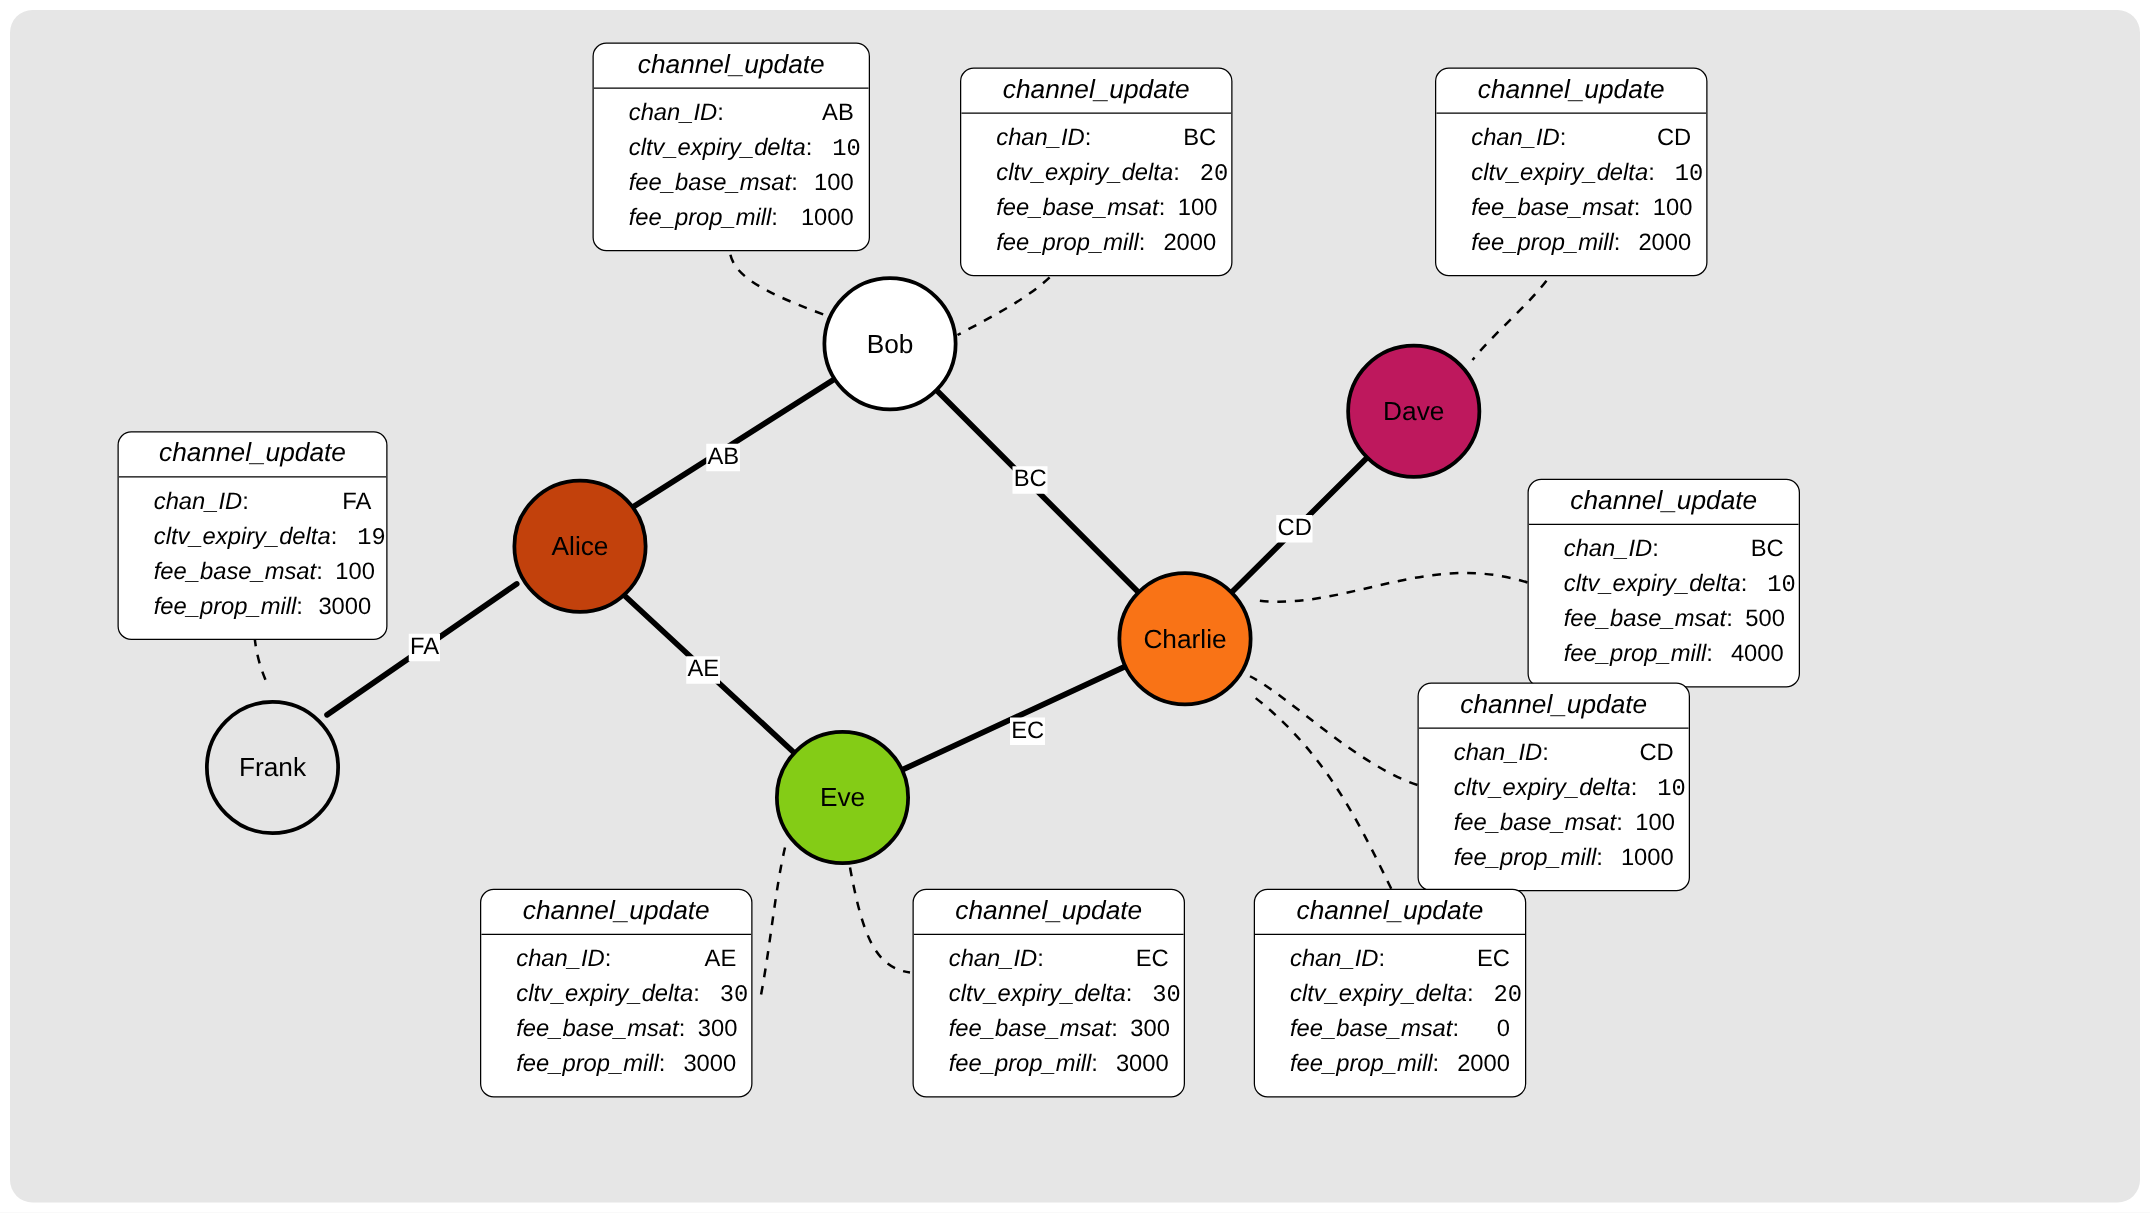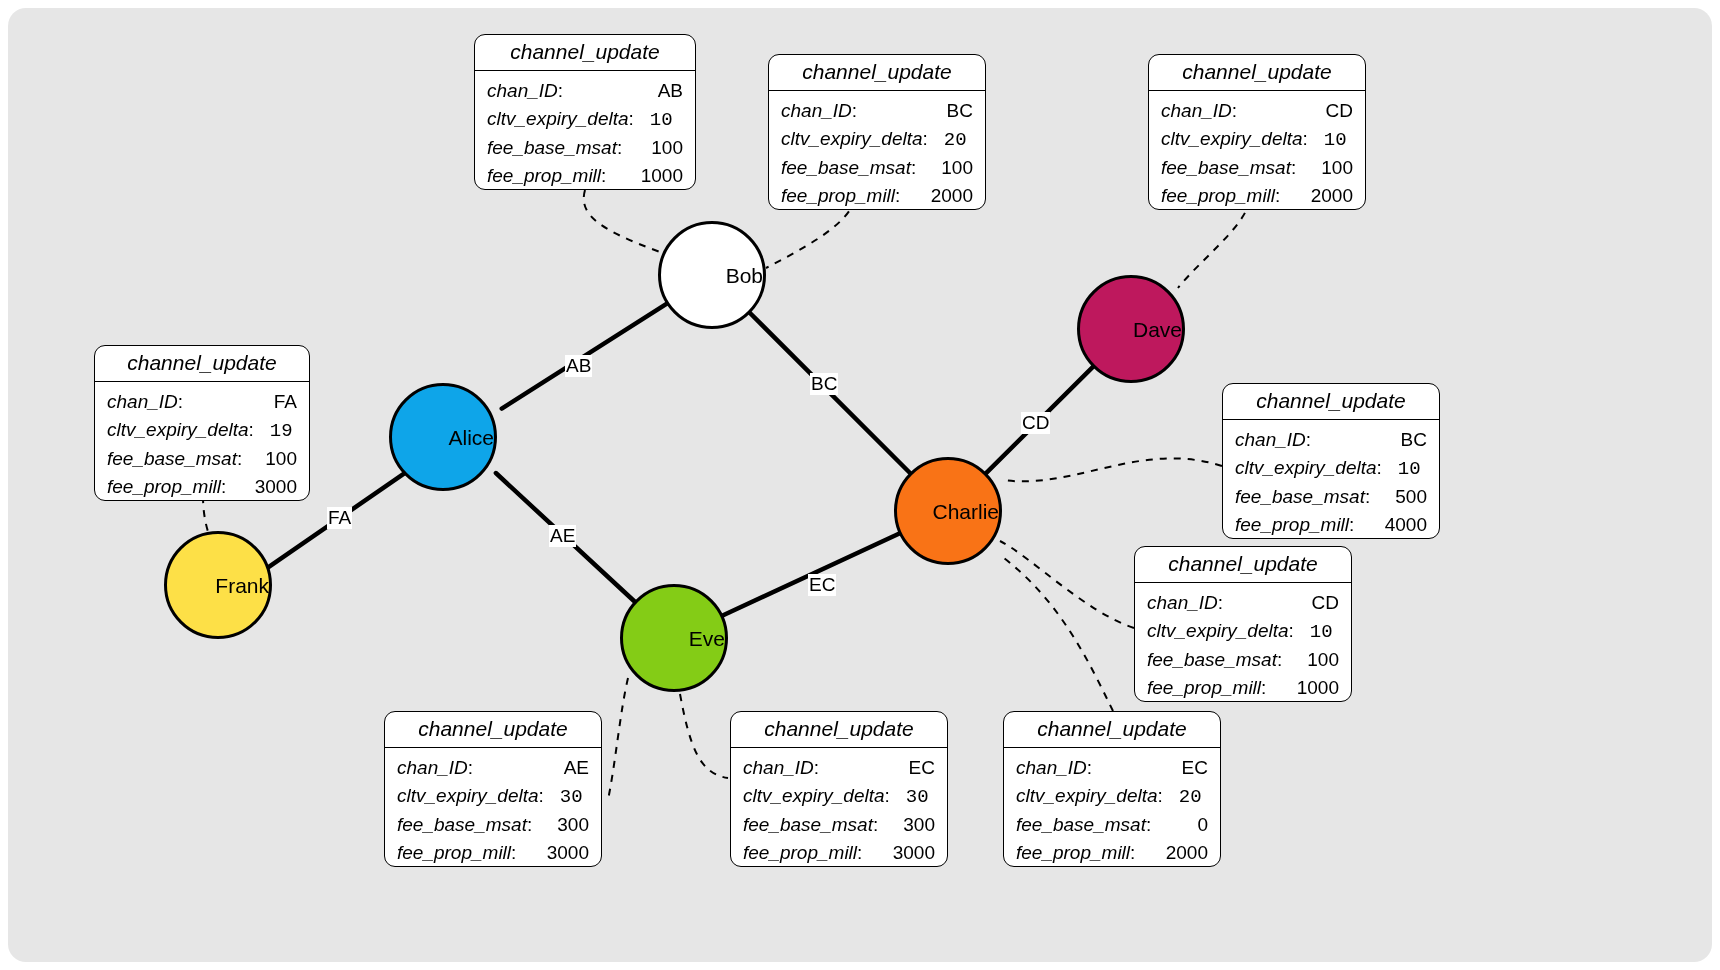--- a/index.html
+++ b/index.html
@@ -30,21 +30,21 @@
     height: 970px;
     pointer-events: none;
   }
   .node {
     position: absolute;
     border: 3px solid #000;
     border-radius: 50%;
     background: #ffffff;
     display: flex;
     align-items: center;
-    justify-content: flex-end;
+    justify-content: center;
     box-sizing: border-box;
   }
   .node-label {
     font-size: 21px;
     color: #000;
     line-height: 1;
     white-space: nowrap;
   }
   .edge-label {
     position: absolute;
@@ -66,21 +66,22 @@
   .card-title {
     text-align: center;
     font-style: italic;
     font-size: 21px;
     color: #000;
     padding: 5px 8px 6px 8px;
     border-bottom: 1.6px solid #000;
     white-space: nowrap;
   }
   .card-body {
-    padding: 6px 12px 0 12px;
+    padding: 6px 12px 12px 12px;
+    margin-left: 16px;
   }
   .card-row {
     display: flex;
     align-items: baseline;
     font-size: 19px;
     color: #000;
     line-height: 1.45;
     white-space: nowrap;
   }
   .card-key {
@@ -127,27 +128,27 @@
       </g>
   </svg>
 
   <div id="nodes-layer">
       <div class="node" style="left: 658px; top: 221px; width: 108px; height: 108px; background: rgb(255, 255, 255);">
         <span class="node-label">Bob</span>
       </div>
       <div class="node" style="left: 1077px; top: 275px; width: 108px; height: 108px; background: #be185d;">
         <span class="node-label">Dave</span>
       </div>
-      <div class="node" style="left: 389px; top: 383px; width: 108px; height: 108px; background: #0ea5e9;">
+      <div class="node" style="left: 410px; top: 383px; width: 108px; height: 108px; background: #c2410c;">
         <span class="node-label">Alice</span>
       </div>
       <div class="node" style="left: 894px; top: 457px; width: 108px; height: 108px; background: #f97316;">
         <span class="node-label">Charlie</span>
       </div>
-      <div class="node" style="left: 164px; top: 531px; width: 108px; height: 108px; background: #fde047;">
+      <div class="node" style="left: 164px; top: 560px; width: 108px; height: 108px; background: #e5e5e5;">
         <span class="node-label">Frank</span>
       </div>
       <div class="node" style="left: 620px; top: 584px; width: 108px; height: 108px; background: #84cc16;">
         <span class="node-label">Eve</span>
       </div>
     </div>
   <div id="edge-labels-layer">
       <div class="edge-label" style="left: 565px; top: 355px;">AB</div>
       <div class="edge-label" style="left: 810px; top: 373px;">BC</div>
       <div class="edge-label" style="left: 1021px; top: 412px;">CD</div>

